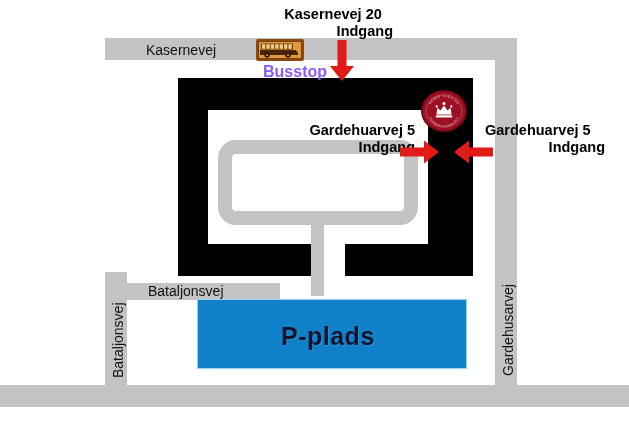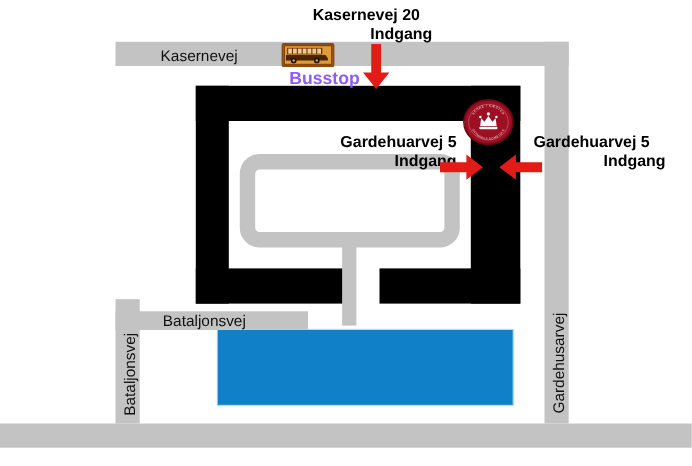--- a/index.html
+++ b/index.html
@@ -138,20 +138,21 @@
   <div class="building" style="left:178px; top:244px; width:134px; height:32px;"></div>
 
   <div class="building" style="left:345px; top:244px; width:128px; height:32px;"></div>
 
   <div class="inner-loop" style="left:218px; top:140px; width:200px; height:85px;"></div>
 
   <div class="inner-road" style="left:311px; top:218px; width:13px; height:78px;"></div>
 
   <div id="parking-lot" style="left:198px; top:300px; width:268px; height:68px;">
   </div>
+  <div id="parking-label" style="left:281px; top:322px;">P-plads</div>
 
   <div class="road-label" style="left:146px; top:42px;">Kasernevej</div>
 
   <div class="road-label vertical" style="left:110px; top:378px;">Bataljonsvej</div>
 
   <div class="road-label" style="left:148px; top:283px;">Bataljonsvej</div>
 
 
   <div class="road-label vertical" style="left:500px; top:376px;">Gardehusarvej</div>
 

